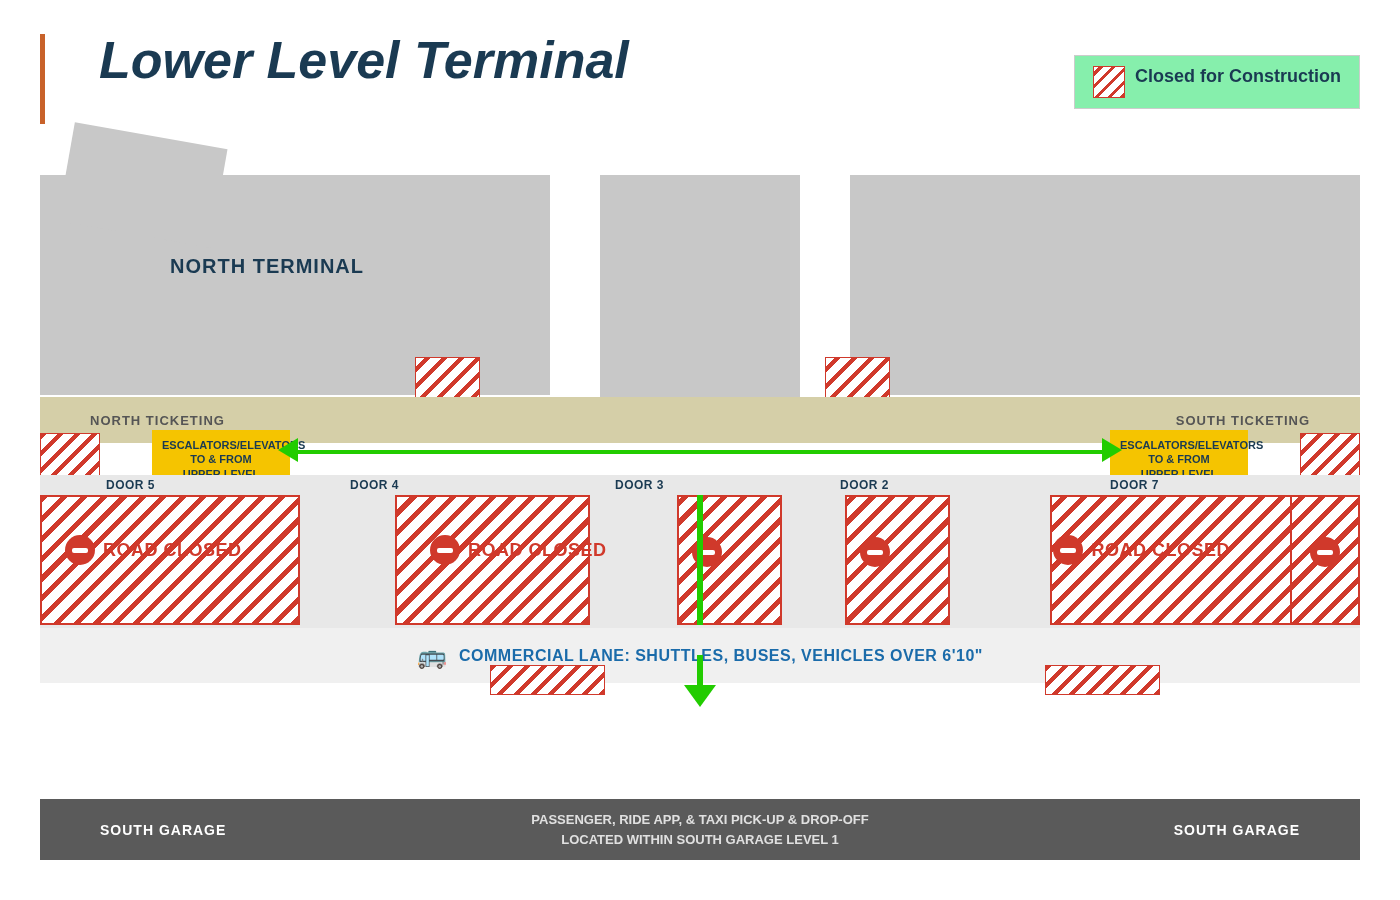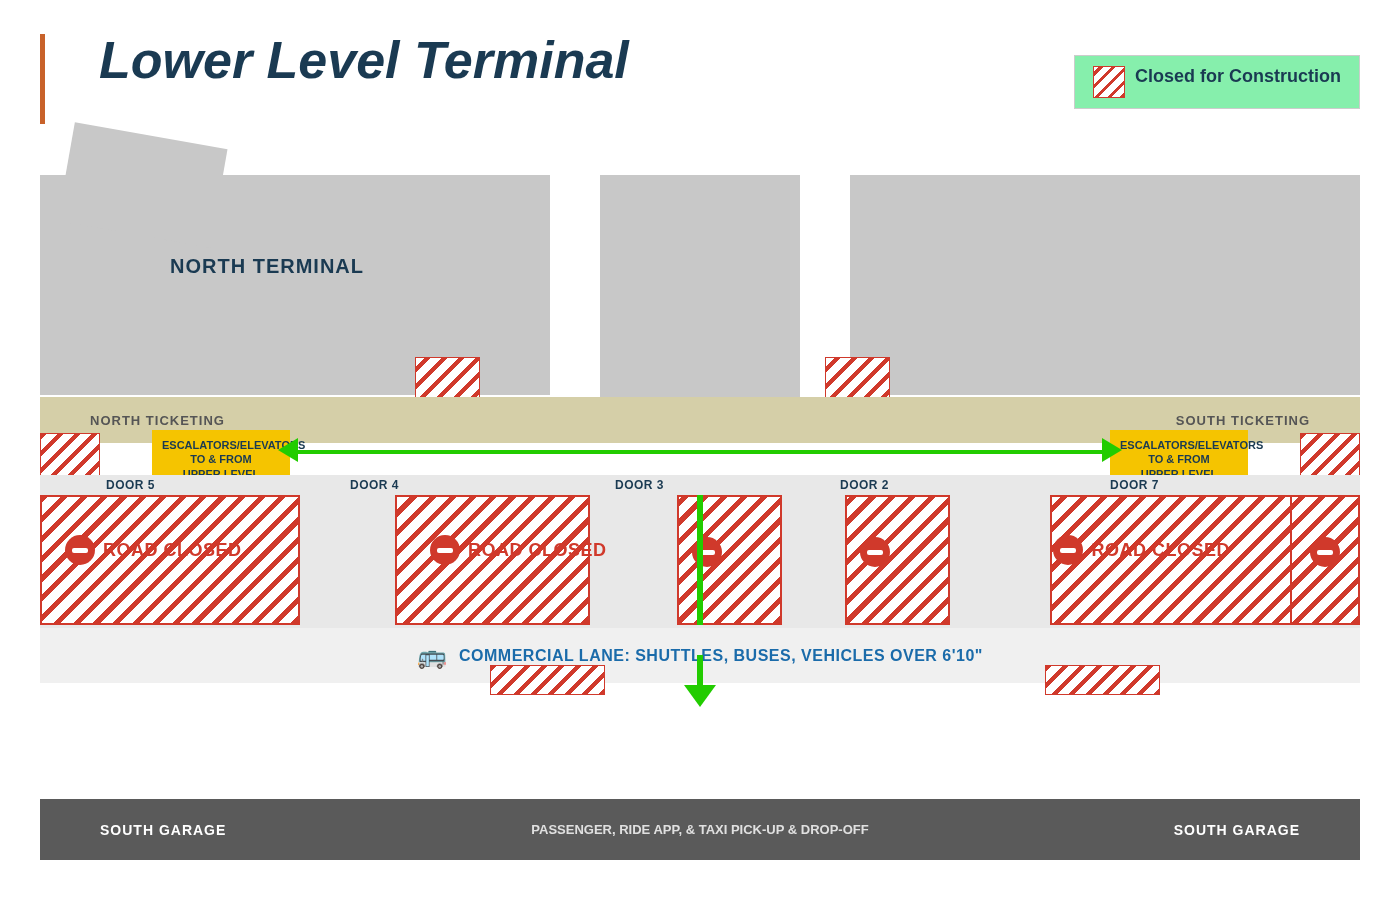--- a/index.html
+++ b/index.html
@@ -575,17 +575,18 @@
 
   <div class="green-down-arrow">
     <div class="green-arrow-vert"></div>
     <div class="green-arrow-down-head"></div>
   </div>
 
   <div class="bottom-strip">
     <span class="south-garage-label sg-left">SOUTH GARAGE</span>
     <div class="bottom-center-text">
       <div>PASSENGER, RIDE APP, &amp; TAXI PICK-UP &amp; DROP-OFF</div>
+      <div>LOCATED WITHIN SOUTH GARAGE LEVEL 1</div>
     </div>
     <span class="south-garage-label sg-right">SOUTH GARAGE</span>
   </div>
 
 </div>
 
 </body></html>

